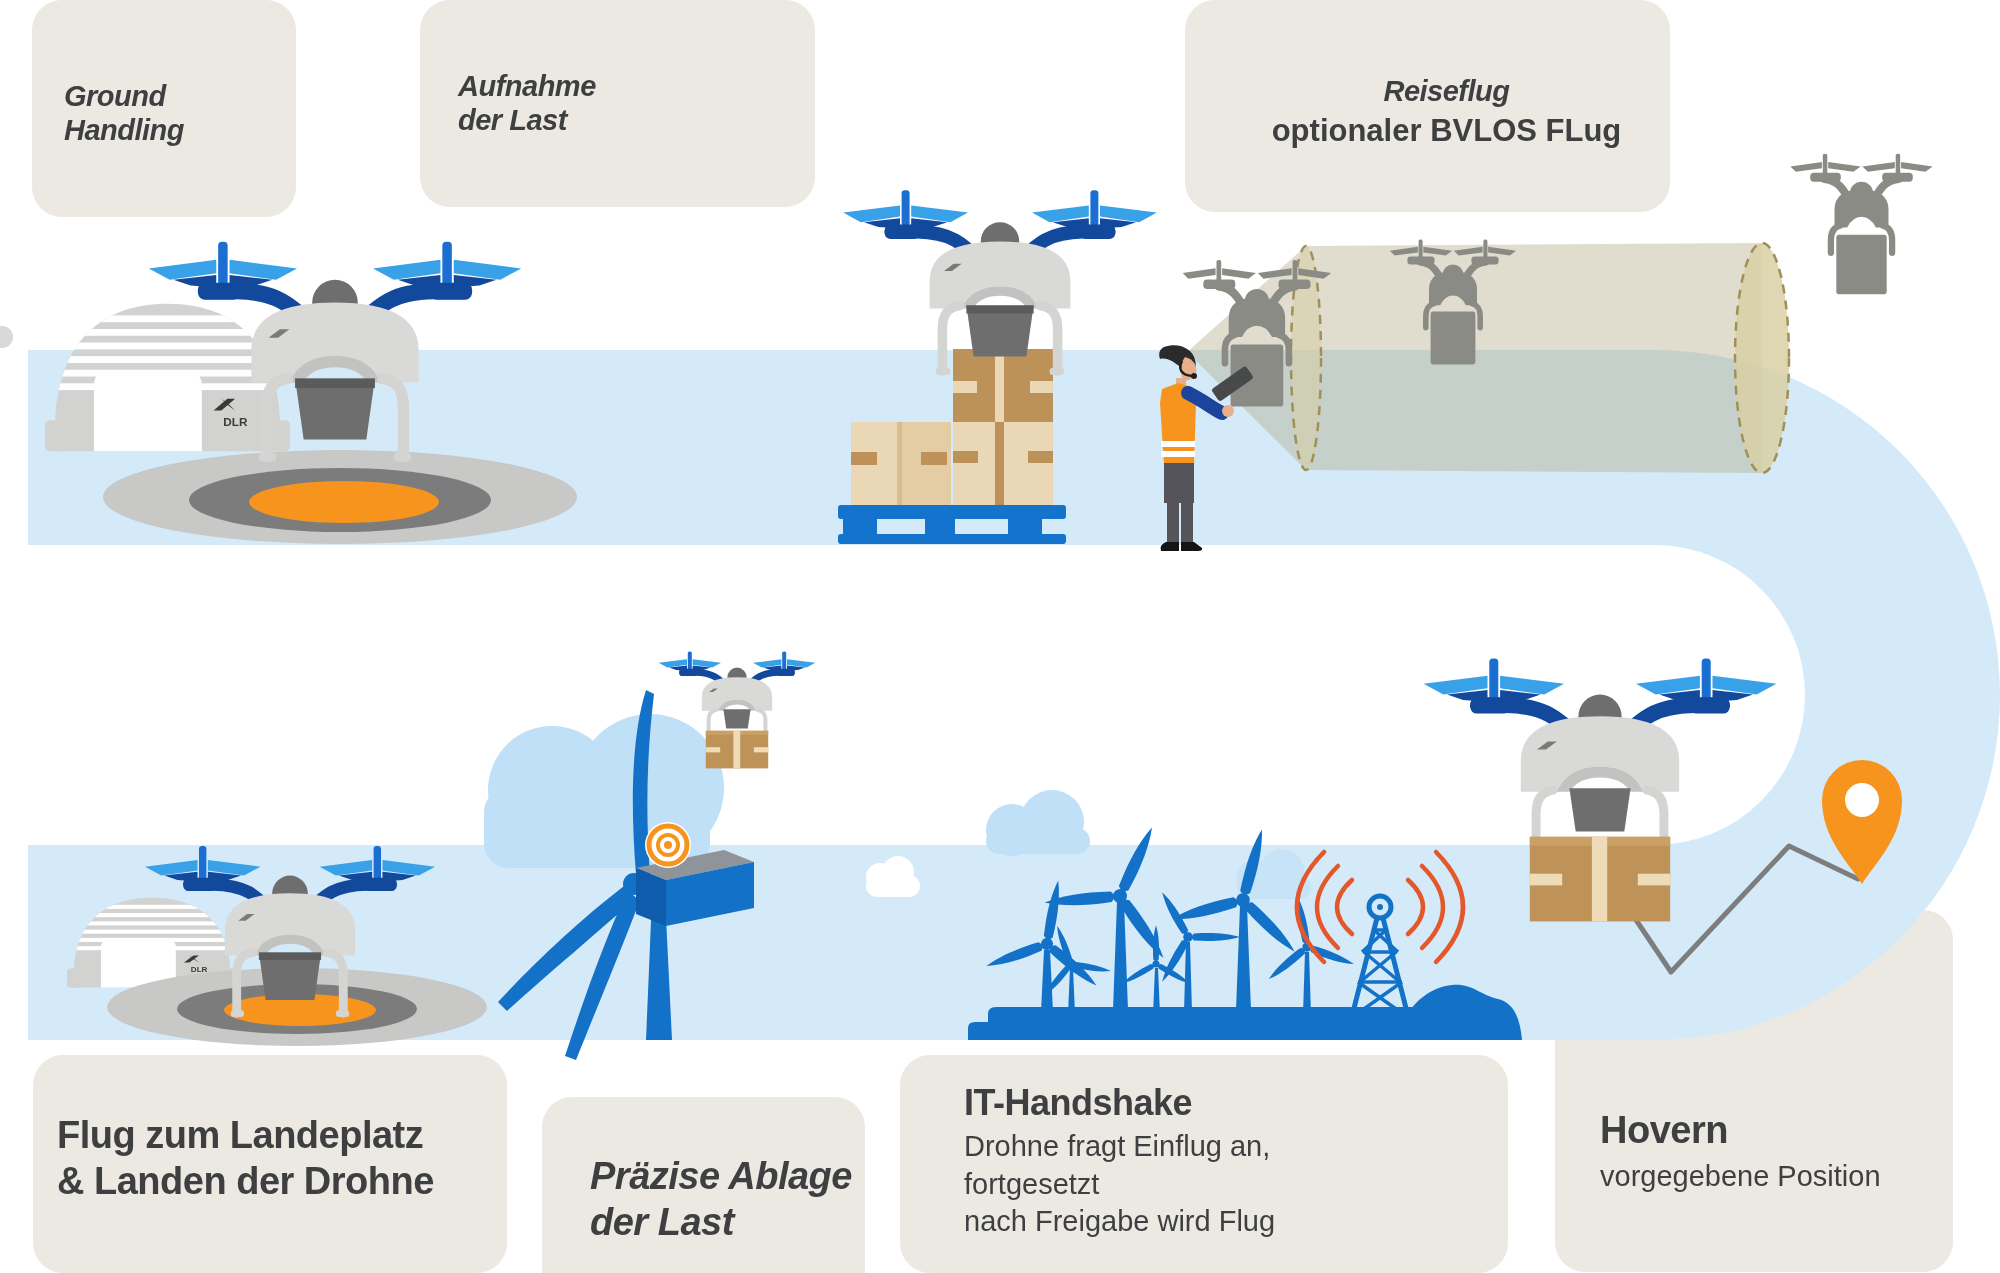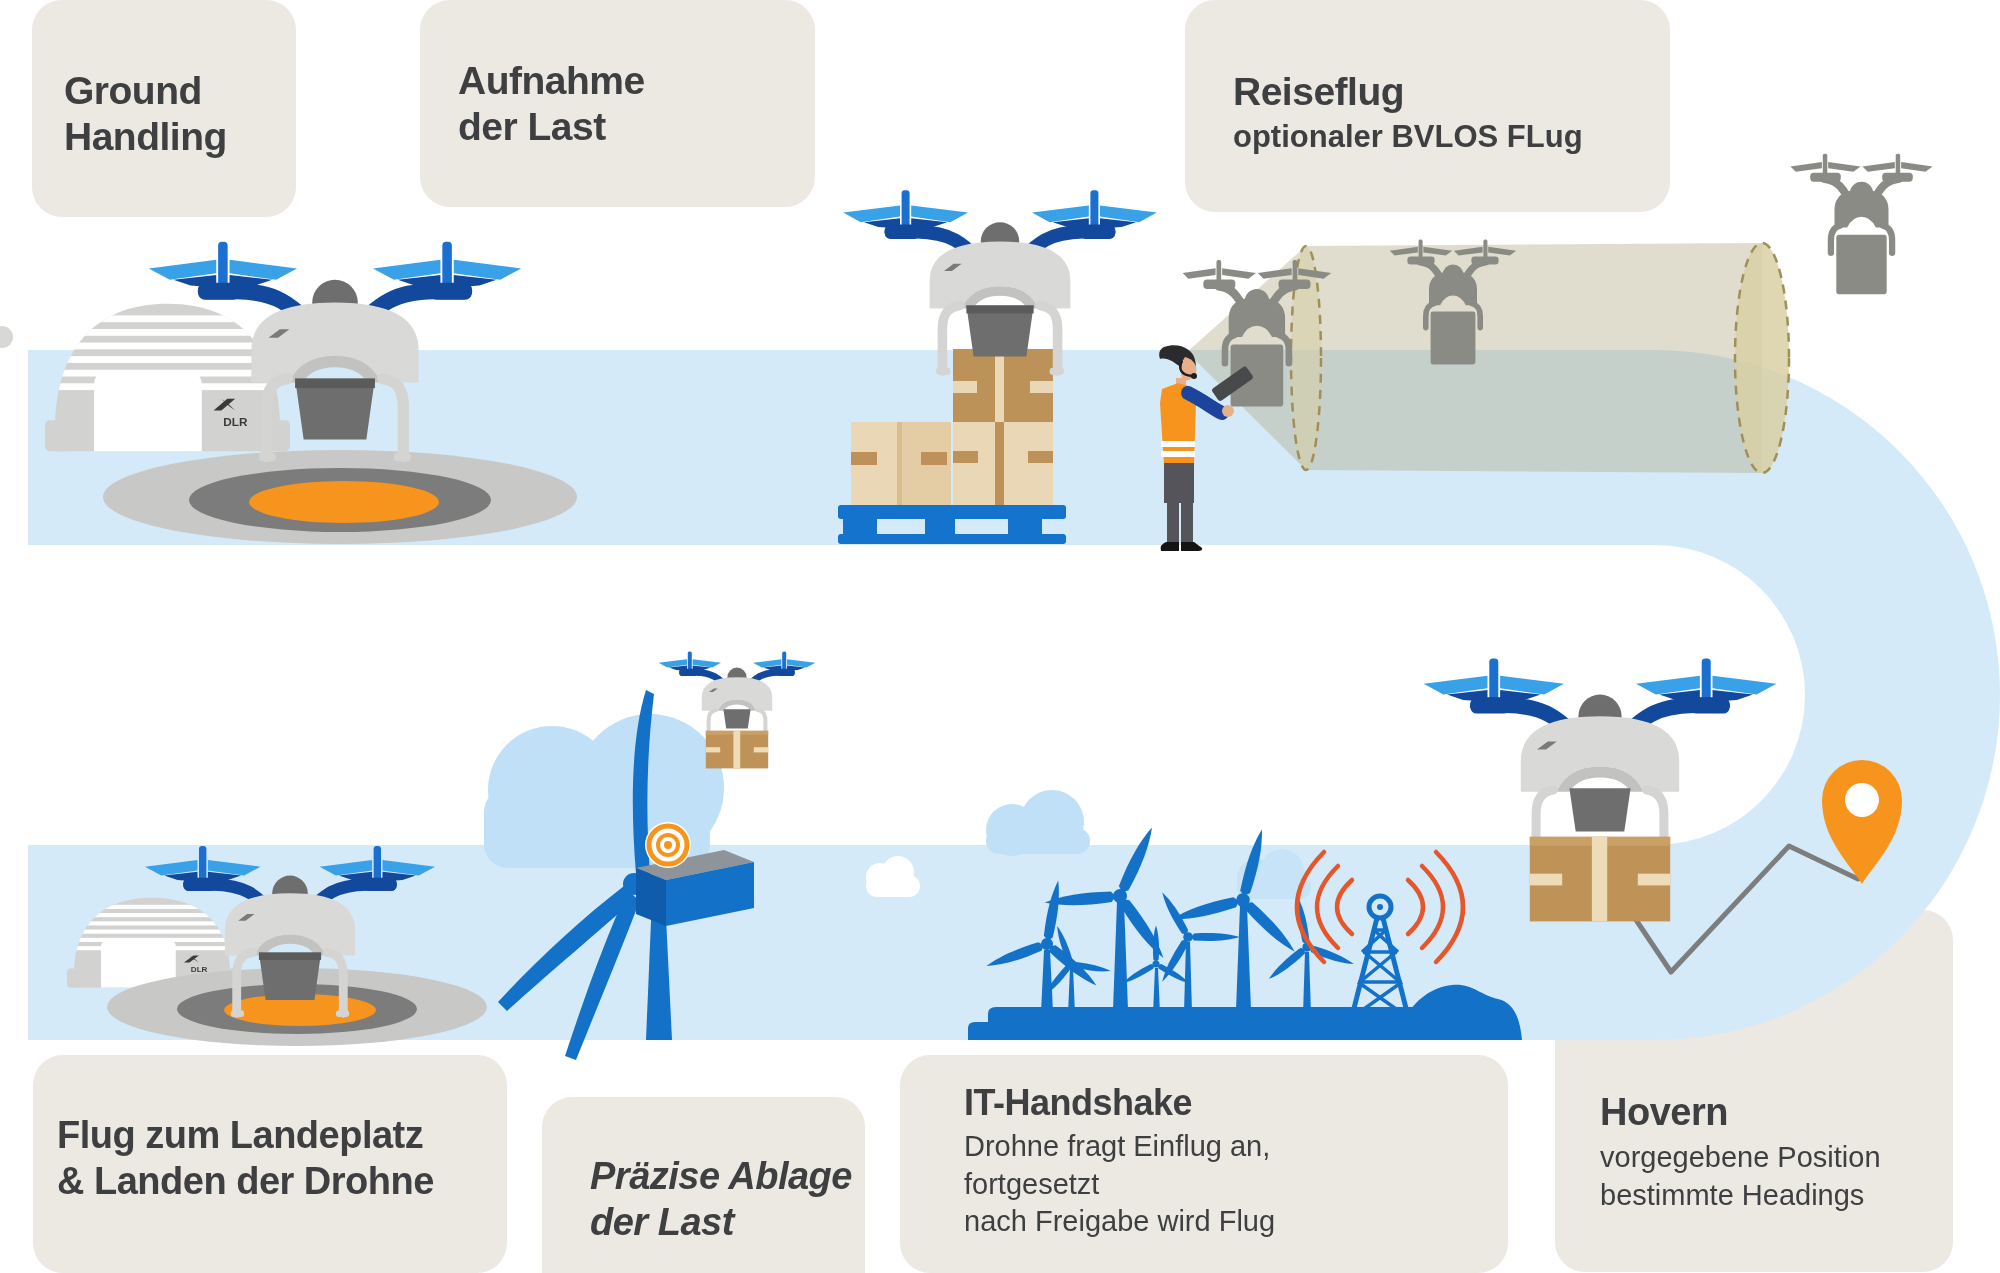--- a/index.html
+++ b/index.html
@@ -2,21 +2,21 @@
 <html><head>
 <meta charset="utf-8">
 <style>
   html,body{margin:0;padding:0;background:#ffffff;}
   #canvas{position:relative;width:2000px;height:1273px;overflow:hidden;background:#ffffff;
           font-family:"Liberation Sans",sans-serif;color:#3E3F41;}
   #scene{position:absolute;left:0;top:0;}
   .card{position:absolute;background:#ECE9E3;border-radius:30px;display:flex;flex-direction:column;
         justify-content:center;box-sizing:border-box;}
   .card.transparent{background:transparent;}
-  .t-lg{font-weight:bold;font-size:39px;line-height:1.17;letter-spacing:-0.5px;}
+  .t-lg{font-weight:bold;font-size:29px;line-height:1.17;letter-spacing:-0.5px;font-style:italic;}
   .t-md{font-weight:bold;font-size:38px;line-height:1.2;letter-spacing:-0.5px;}
   .t-sm{font-weight:bold;font-size:36px;line-height:1.2;letter-spacing:-0.5px;}
   .sub{font-weight:bold;font-size:31px;line-height:1.3;margin-top:2px;}
   .body{font-weight:normal;font-size:29px;line-height:1.3;margin-top:4px;}
 </style>
 </head>
 <body>
 
 <div id="canvas">
 
@@ -314,21 +314,21 @@
   </div>
 </div>
 
 <div class="card" style="left:420px;top:0;width:395px;height:207px;padding:0 10px 0 38px;">
   <div class="t-lg">
     <span style="display:block">Aufnahme</span>
     <span style="display:block">der Last</span>
   </div>
 </div>
 
-<div class="card" style="left:1185px;top:0;width:485px;height:212px;padding:14px 10px 0 48px;">
+<div class="card" style="left:1185px;top:0;width:485px;height:212px;padding:14px 10px 0 48px;text-align:center;">
   <div class="t-lg">Reiseflug</div>
   <div class="sub">optionaler BVLOS FLug</div>
 </div>
 
 <div class="card" style="left:33px;top:1055px;width:474px;height:218px;padding:0 20px 10px 24px;">
   <div class="t-md">
     <span style="display:block">Flug zum Landeplatz</span>
     <span style="display:block">&amp; Landen der Drohne</span>
   </div>
 </div>
@@ -346,17 +346,16 @@
     <span style="display:block">Drohne fragt Einflug an,</span>
     <span style="display:block">fortgesetzt</span>
     <span style="display:block">nach Freigabe wird Flug</span>
   </div>
 </div>
 
 <div class="card transparent" style="left:1555px;top:1052px;width:398px;height:220px;padding:0 10px 20px 45px;">
   <div class="t-md">Hovern</div>
   <div class="body">
     <span style="display:block">vorgegebene Position</span>
-    <span style="display:block">bestimmte Headings</span>
   </div>
 </div>
 
 </div>
 
 </body></html>

